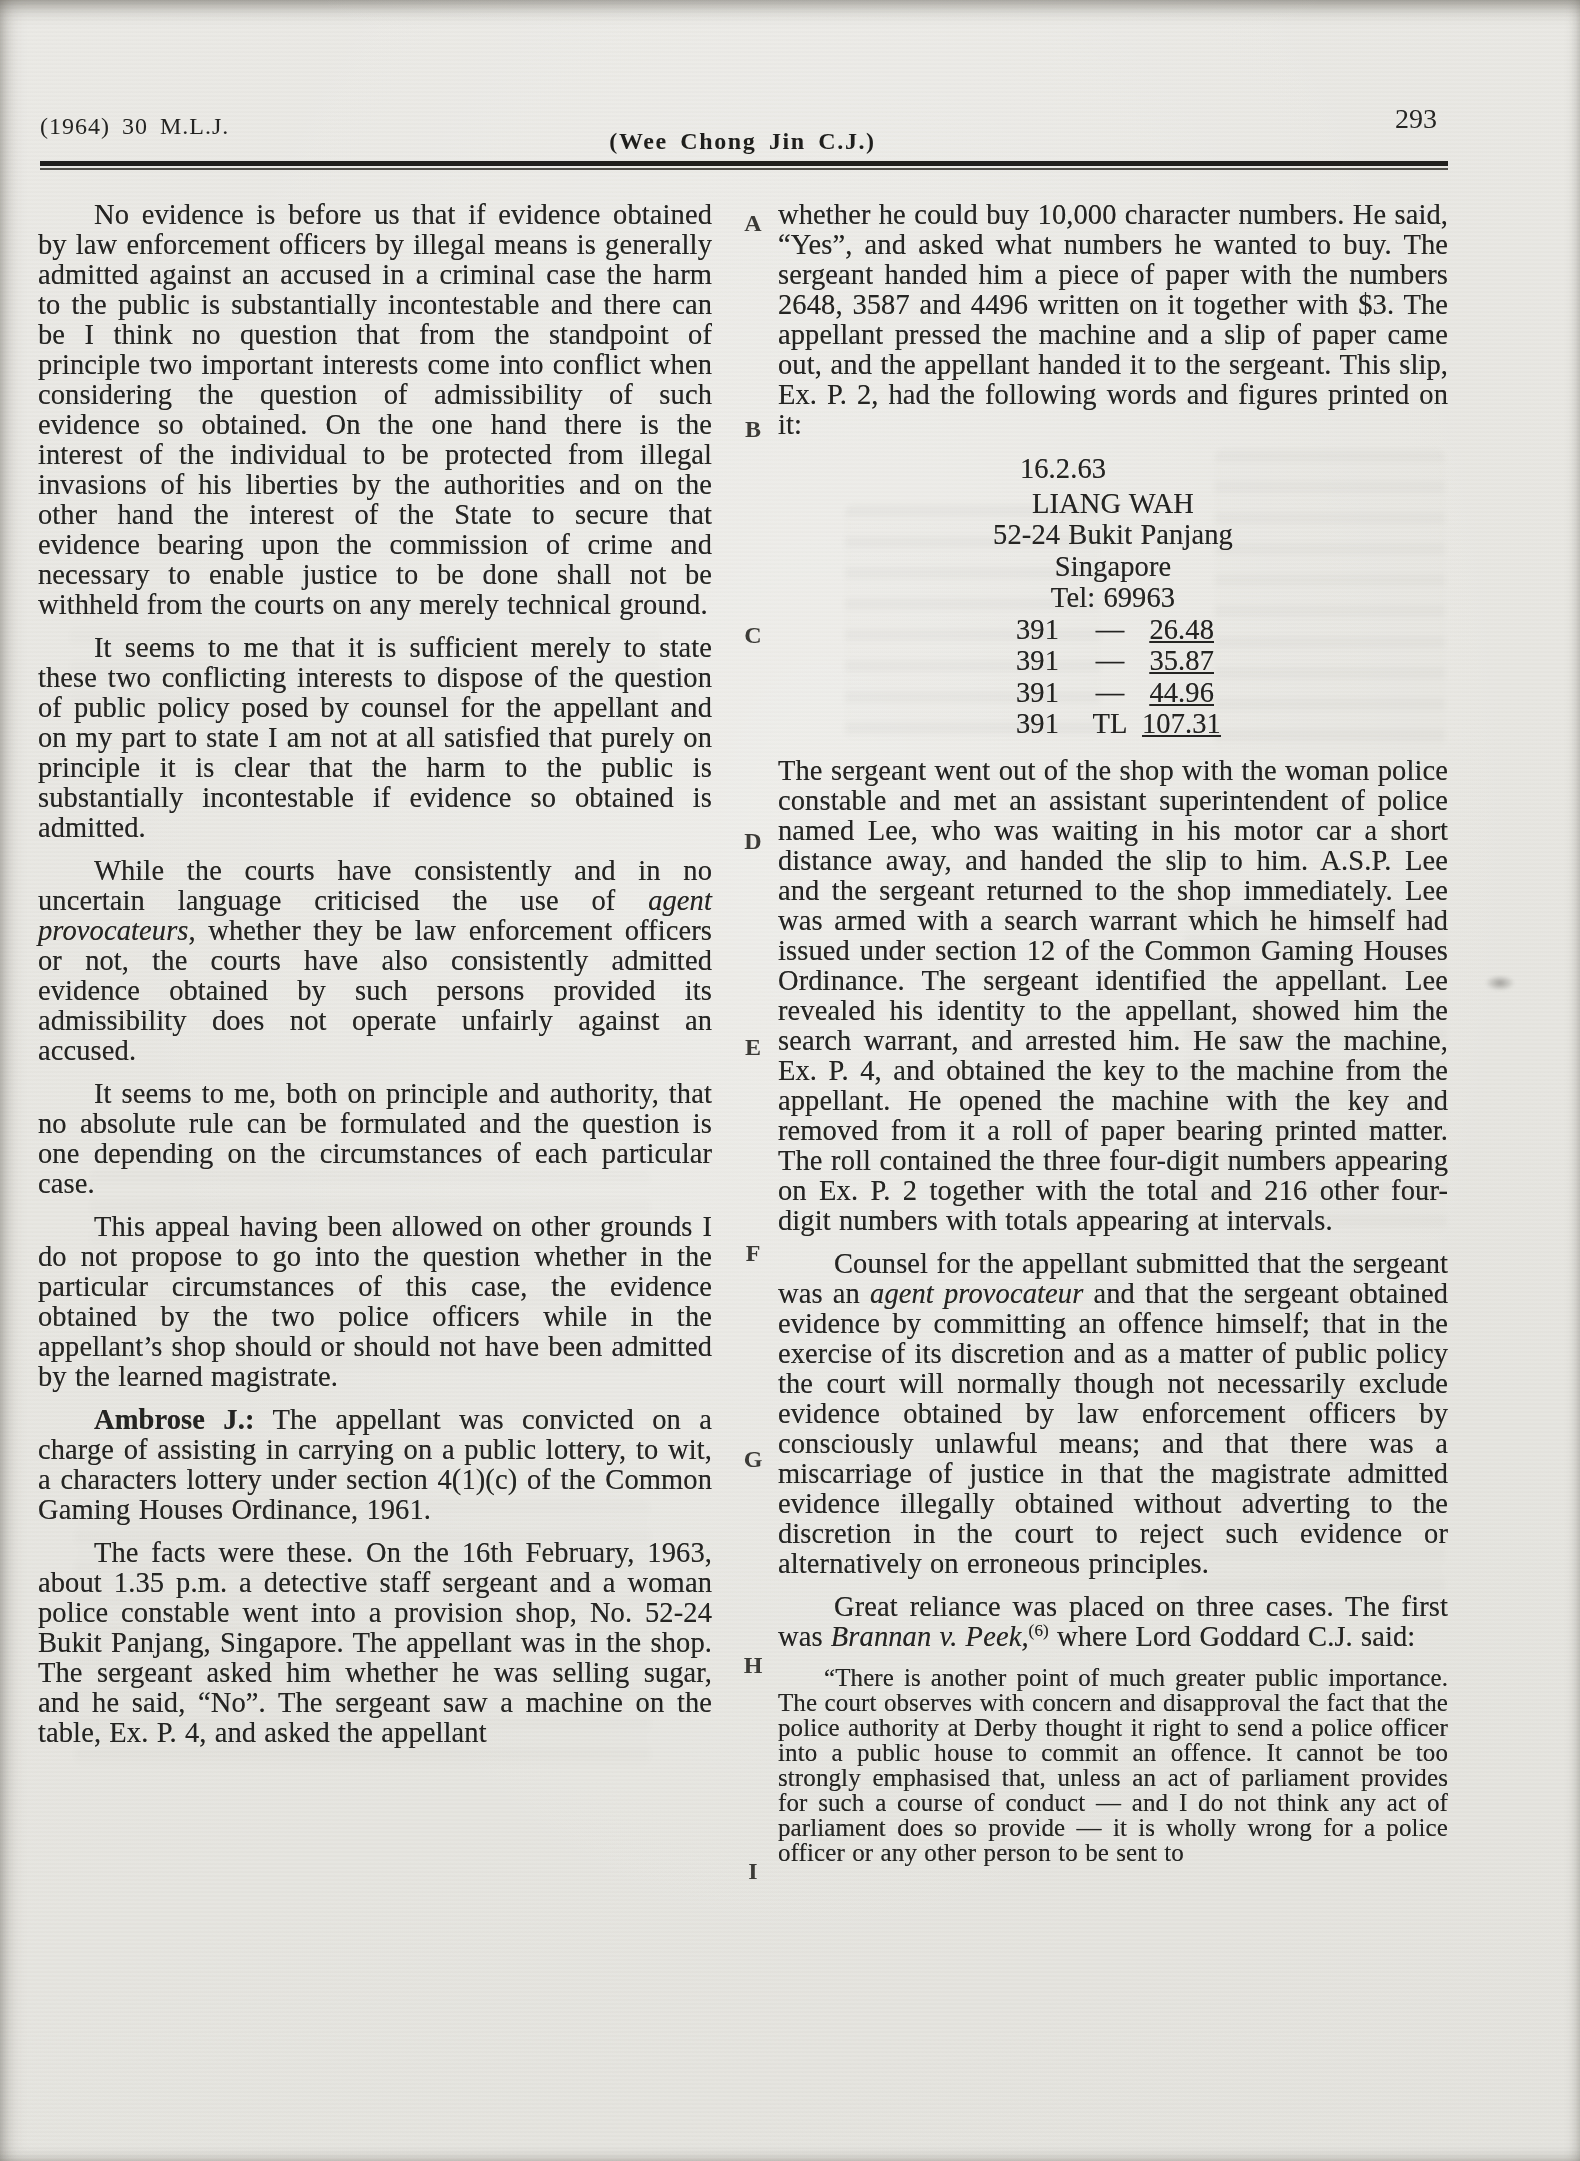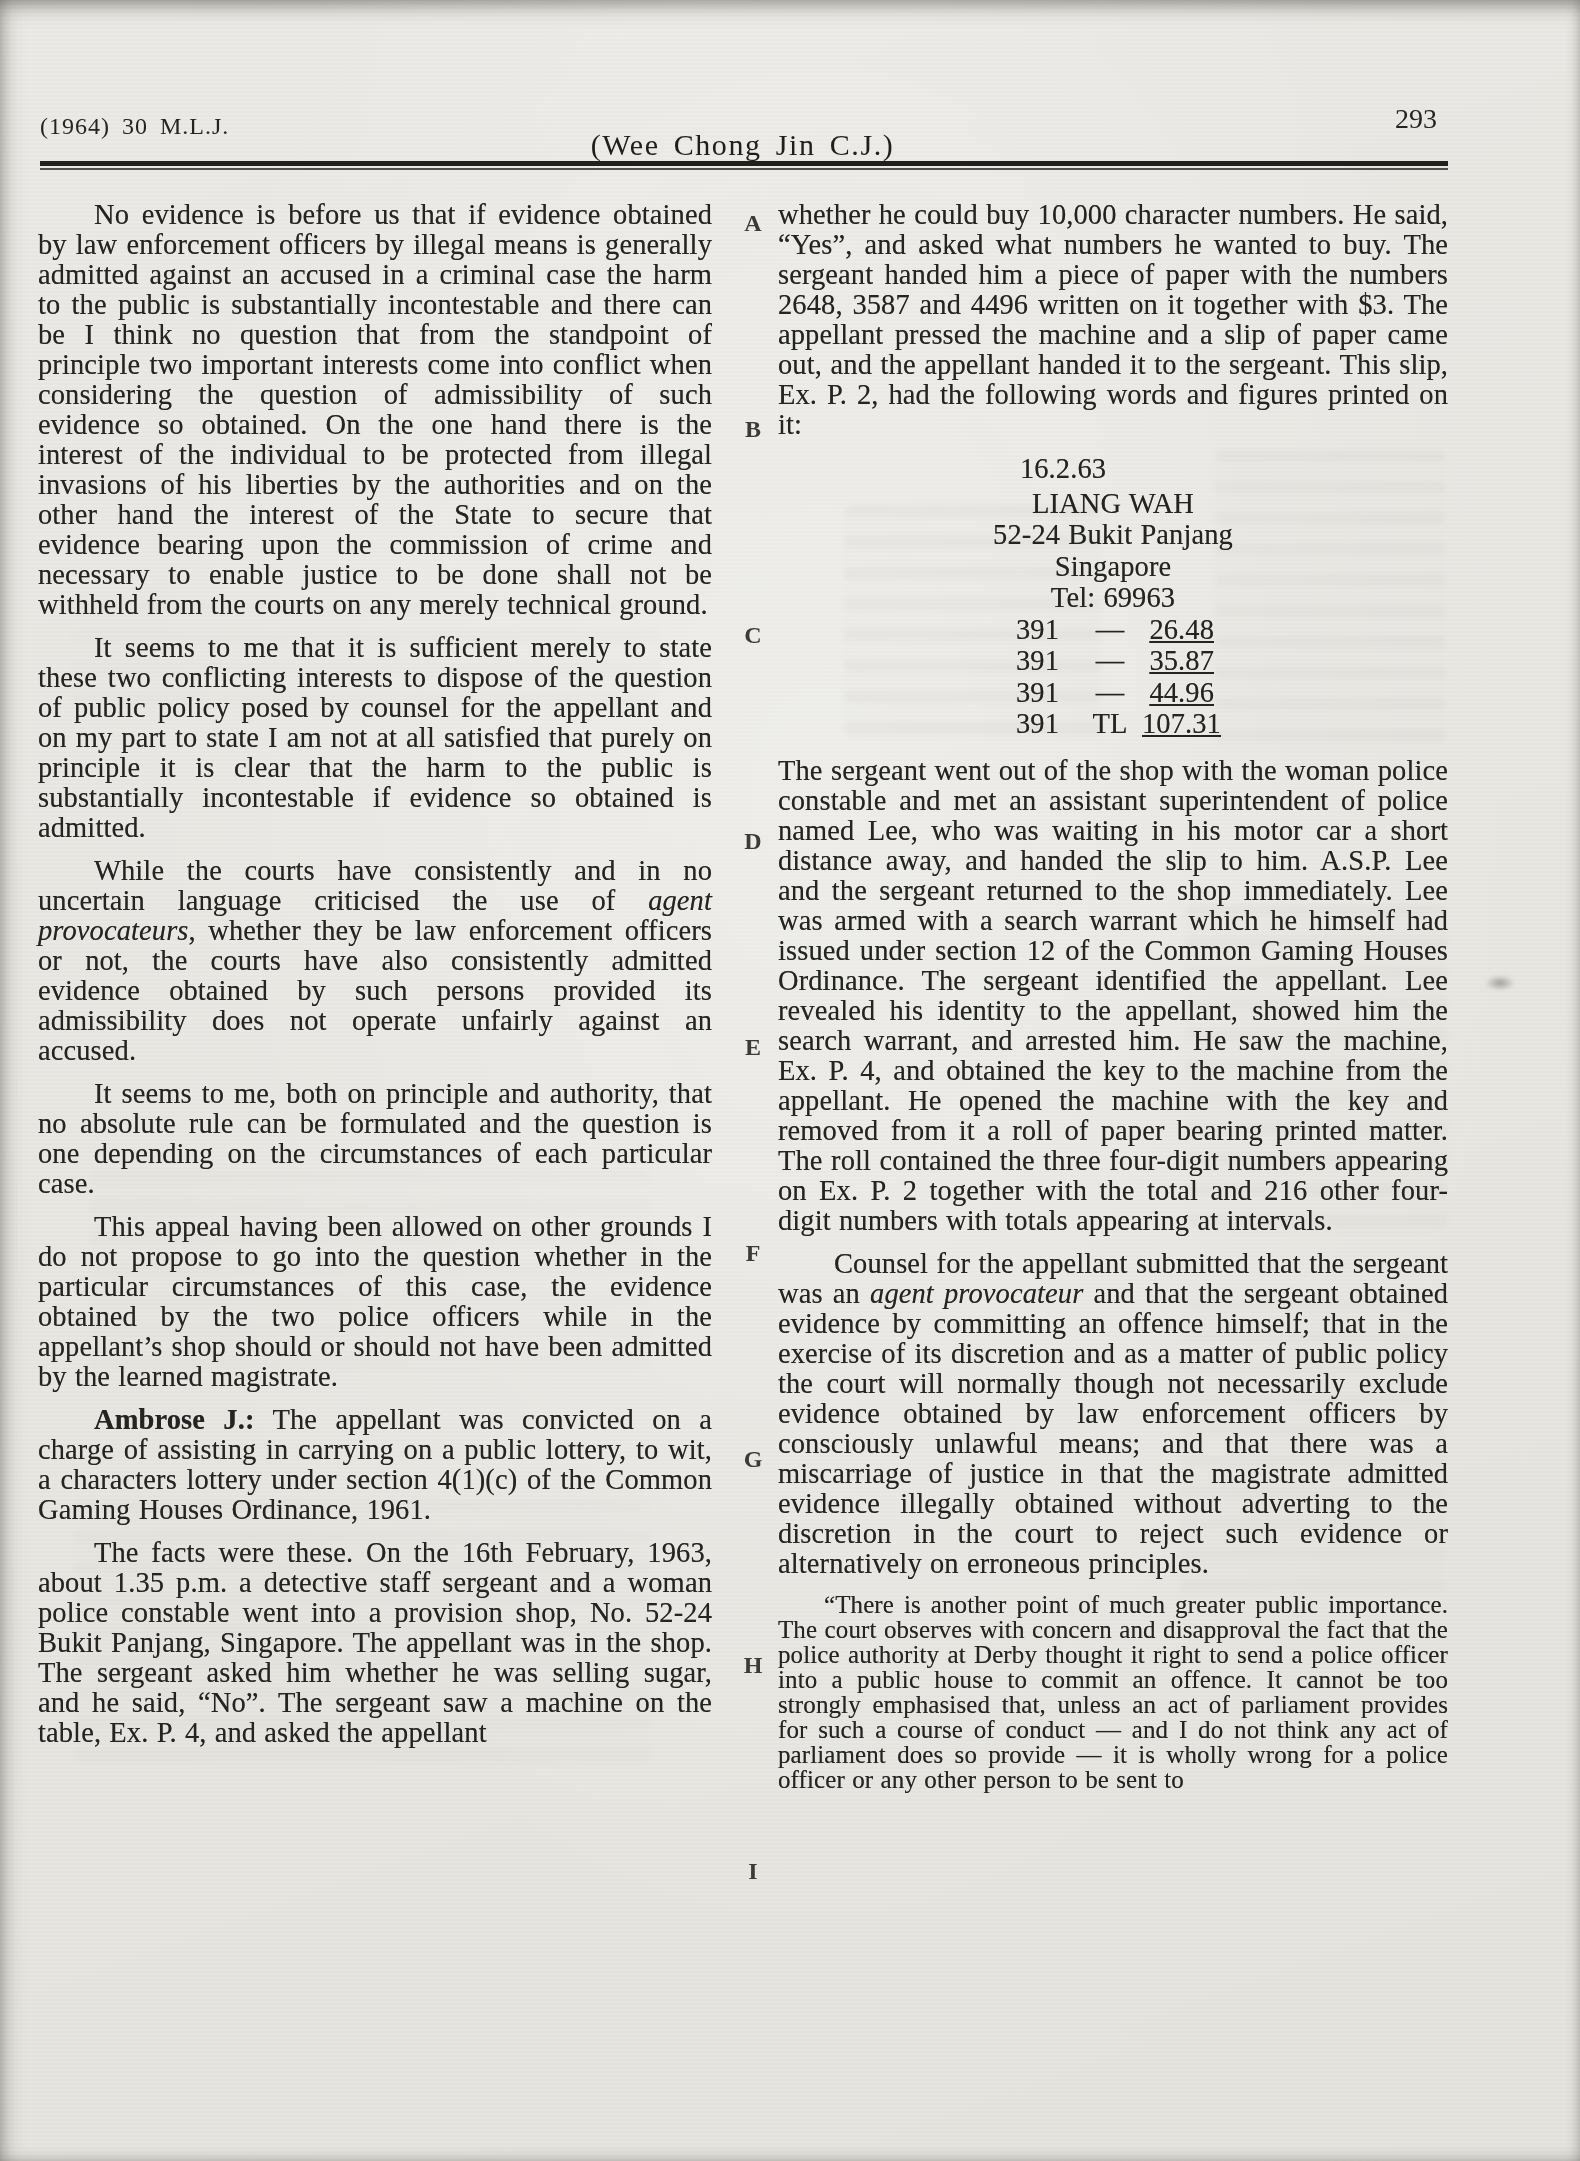--- a/index.html
+++ b/index.html
@@ -16,21 +16,21 @@
   }
   .page::before{
     content:'';position:absolute;inset:0;pointer-events:none;z-index:0;
     background:
       radial-gradient(ellipse at 52% 38%, rgba(255,255,255,.28), rgba(255,255,255,0) 62%),
       repeating-linear-gradient(0deg, rgba(118,112,100,.028) 0 2px, rgba(255,255,255,.02) 2px 4px);
   }
   
   .hdr-center{position:absolute;left:38px;width:1409px;text-align:center;z-index:3;}
   .title1{top:99px;font-weight:700;font-size:27px;letter-spacing:2.2px;word-spacing:7px;color:#1e1e1c;}
-  .title2{top:128px;font-weight:400;font-size:30px;letter-spacing:1.6px;word-spacing:5px;color:#1e1e1c;}
+  .title2{top:128px;font-weight:700;font-size:24px;letter-spacing:1.6px;word-spacing:5px;color:#1e1e1c;}
   .citation{position:absolute;left:40px;top:113px;font-size:24px;letter-spacing:1px;word-spacing:5px;z-index:3;}
   .pagenum{position:absolute;left:1385px;width:62px;top:103px;font-size:28px;text-align:center;z-index:3;}
   .rule{position:absolute;left:40px;top:161px;width:1408px;height:5px;background:#21201d;z-index:3;}
   .rule::after{content:'';position:absolute;left:0;top:7px;width:100%;height:2px;background:#504f49;}
   
   .col{position:absolute;top:200px;text-align:justify;font-size:28.5px;line-height:30px;
        word-spacing:1px;letter-spacing:.1px;z-index:2;
        text-shadow:0 0 .5px rgba(46,44,40,.55);}
   .col-left{left:38px;width:674px;}
   .col-right{left:778px;width:670px;}
@@ -120,20 +120,21 @@
           <span class="slip-num">391</span>
             <span class="slip-sep">TL</span>
             <span class="slip-val">107.31</span>
         </div>
       </div>
     </div>
 
     <div>
         <p><span>The sergeant went out of the shop with the woman police constable and met an assistant superintendent of police named Lee, who was waiting in his motor car a short distance away, and handed the slip to him.  A.S.P. Lee and the sergeant returned to the shop immediately.  Lee was armed with a search warrant which he himself had issued under section 12 of the Common Gaming Houses Ordinance.  The sergeant identified the appellant.  Lee revealed his identity to the appellant, showed him the search warrant, and arrested him.  He saw the machine, Ex. P. 4, and obtained the key to the machine from the appellant.  He opened the machine with the key and removed from it a roll of paper bearing printed matter.  The roll contained the three four-digit numbers appearing on Ex. P. 2 together with the total and 216 other four-digit numbers with totals appearing at intervals.</span></p>
         <p class="indent"><span>Counsel for the appellant submitted that the sergeant was an </span><span class="it">agent provocateur</span><span> and that the sergeant obtained evidence by committing an offence himself; that in the exercise of its discretion and as a matter of public policy the court will normally though not necessarily exclude evidence obtained by law enforcement officers by consciously unlawful means; and that there was a miscarriage of justice in that the magistrate admitted evidence illegally obtained without adverting to the discretion in the court to reject such evidence or alternatively on erroneous principles.</span></p>
+        <p class="indent"><span>Great reliance was placed on three cases. The first was </span><span class="it">Brannan v. Peek,</span><span class="sup">(6)</span><span> where Lord Goddard C.J. said:</span></p>
       </div>
 
     <div class="quote-block">
         <p class="indent"><span>“There is another point of much greater public importance.  The court observes with concern and disapproval the fact that the police authority at Derby thought it right to send a police officer into a public house to commit an offence.  It cannot be too strongly emphasised that, unless an act of parliament provides for such a course of conduct — and I do not think any act of parliament does so provide — it is wholly wrong for a police officer or any other person to be sent to</span></p>
       </div>
   </div>
 
   <div id="margin-letters">
       <div class="mletter" style="top: 210px;">A</div>
       <div class="mletter" style="top: 416px;">B</div>

